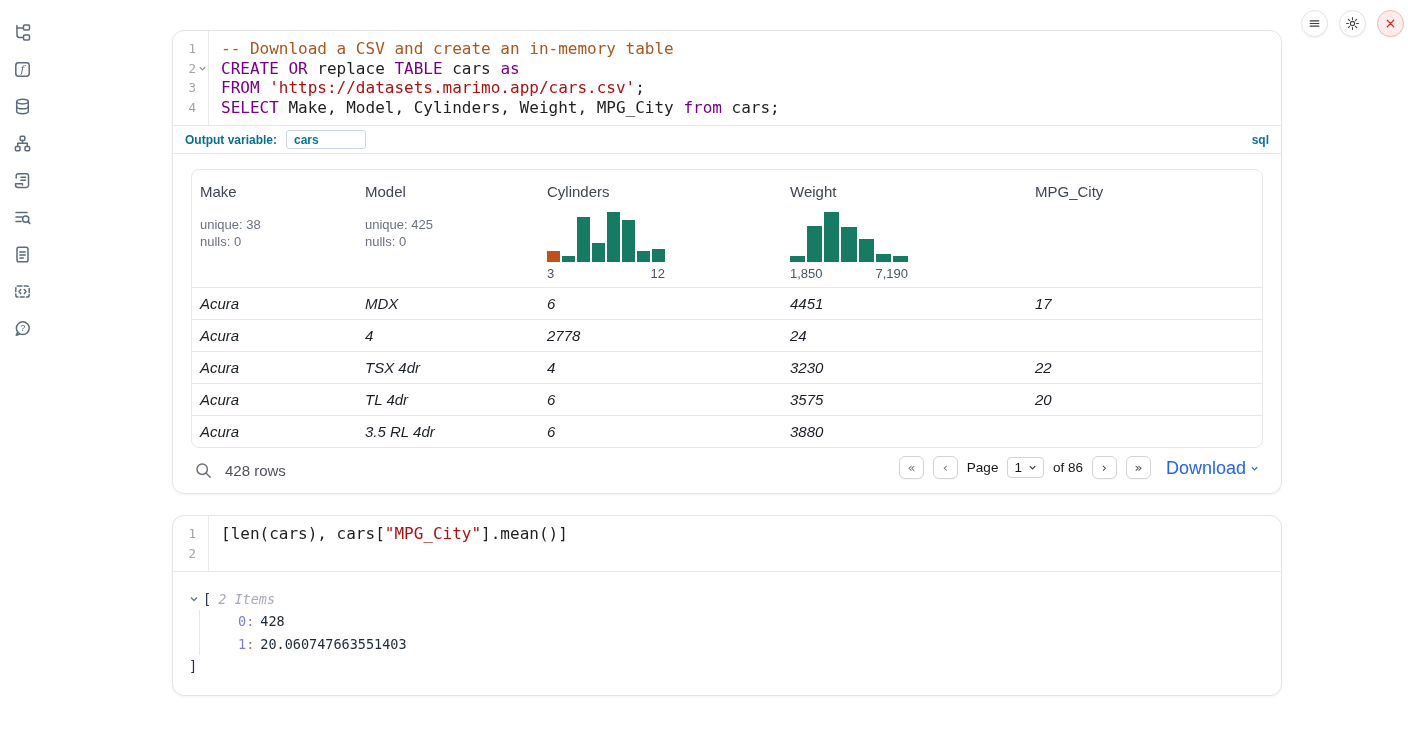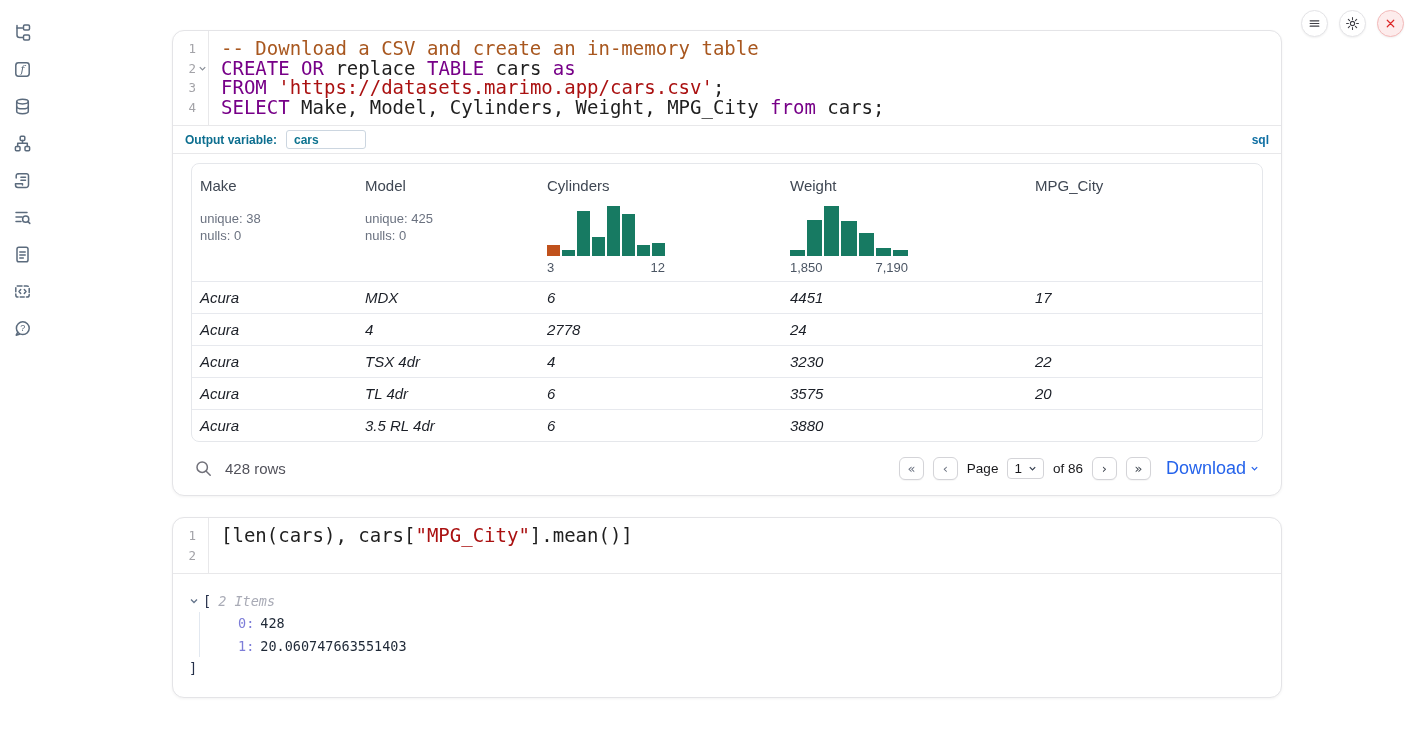--- a/index.html
+++ b/index.html
@@ -29,54 +29,54 @@
     box-shadow:0 1px 3px rgba(0,0,0,.05); overflow:hidden; }
   .cell + .cell { margin-top:21px; }
 
   .editor { display:flex; }
   .gutter-col { flex:none; width:36px; padding:8px 0; border-right:1px solid #e8e8ea; }
   .gutter-num { display:flex; align-items:center; height:19.5px;
     font-family:"DejaVu Sans Mono", monospace; font-size:12.5px; color:#a3a3a8; }
   .gutter-num .n { flex:1; text-align:right; }
   .gutter-num .fold { width:12px; display:flex; justify-content:center; }
   .code-col { flex:1; padding:8px 0 8px 12px; font-family:"DejaVu Sans Mono", monospace;
-    font-size:19px; color:#1f1f1f; white-space:pre; }
+    font-size:16px; color:#1f1f1f; white-space:pre; }
   .code-line { height:19.5px; line-height:19.5px; }
   .tok-comment { color:#a8571f; }
   .tok-keyword { color:#770088; }
   .tok-string  { color:#aa1111; }
 
   .outvar-strip { border-top:1px solid #e8e8ea; display:flex; align-items:center;
     height:28px; padding:0 12px; }
   .outvar-label { font-size:12px; font-weight:bold; color:#0c6e8f; margin-right:9px; }
   .outvar-input { width:80px; border:1px solid #ccd6e0; border-radius:3px;
     font-family:"Liberation Sans", sans-serif; font-size:12px; font-weight:bold;
     color:#0e7490; padding:2px 7px; height:19px; outline:none; }
   .lang-badge { margin-left:auto; font-size:12px; font-weight:bold; color:#0f6fa3; }
 
-  .cell-output { border-top:1px solid #e8e8ea; padding:9px 18px 14px; }
+  .cell-output { border-top:1px solid #e8e8ea; padding:15px 18px 14px; }
 
   
   .data-table { border:1px solid #e5e7eb; border-radius:8px; overflow:hidden; }
   .t-head { display:grid; grid-template-columns:165px 182px 243px 245px 1fr;
     padding:13px 0 6px; }
   .th-cell { padding:0 8px; cursor:pointer; }
   .th-name { font-size:15px; color:#3f4753; }
   .th-stats { margin-top:17px; font-size:13px; color:#6b7280; line-height:16.5px; }
   .hist { margin-top:9px; width:118px; }
   .hist-bars { display:flex; align-items:flex-end; gap:2px; height:53px; }
   .hist-bar { flex:none; }
   .hist-axis { display:flex; justify-content:space-between; font-size:13px;
     color:#4b5563; margin-top:4px; }
   .t-row { display:grid; grid-template-columns:165px 182px 243px 245px 1fr;
     border-top:1px solid #e7e9ee;font-style:italic; }
   .t-cell { padding:7px 8px; font-size:15px; color:#1b1f27; }
 
   
-  .table-footer { display:flex; align-items:center; margin-top:13px; padding:0 4px; height:26px; }
+  .table-footer { display:flex; align-items:flex-end; margin-top:5px; padding:0 4px; height:26px; }
   .search-btn { border:none; background:none; color:#71717a; cursor:pointer; display:flex; }
   .rowcount { font-size:15px; color:#52525b; margin-left:13px; }
   .pager { margin-left:auto; display:flex; align-items:center; gap:9px; }
   .pg-btn { width:25px; height:23px; border:1px solid #d4d4d8; border-radius:6px;
     background:#fff; display:flex; align-items:center; justify-content:center;
     font-size:13px; color:#6b7280; box-shadow:0 1px 1px rgba(0,0,0,.04); cursor:pointer;
     font-family:"DejaVu Sans", sans-serif; }
   .pg-btn.fwd { color:#3f4650; }
   .pg-label { font-size:13.5px; color:#18181b; }
   .pg-select { display:flex; align-items:center; gap:6px; border:1px solid #d4d4d8;

